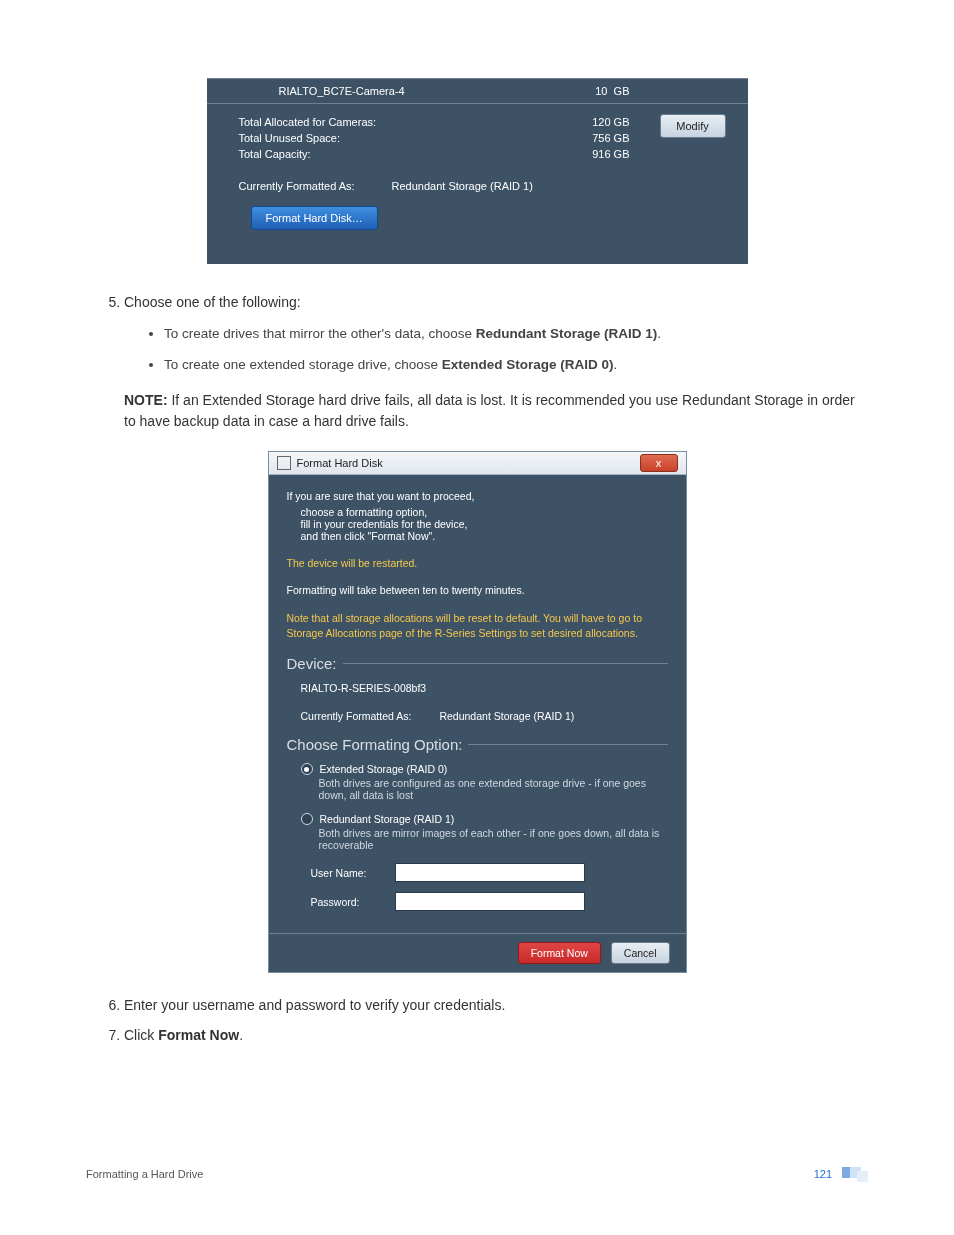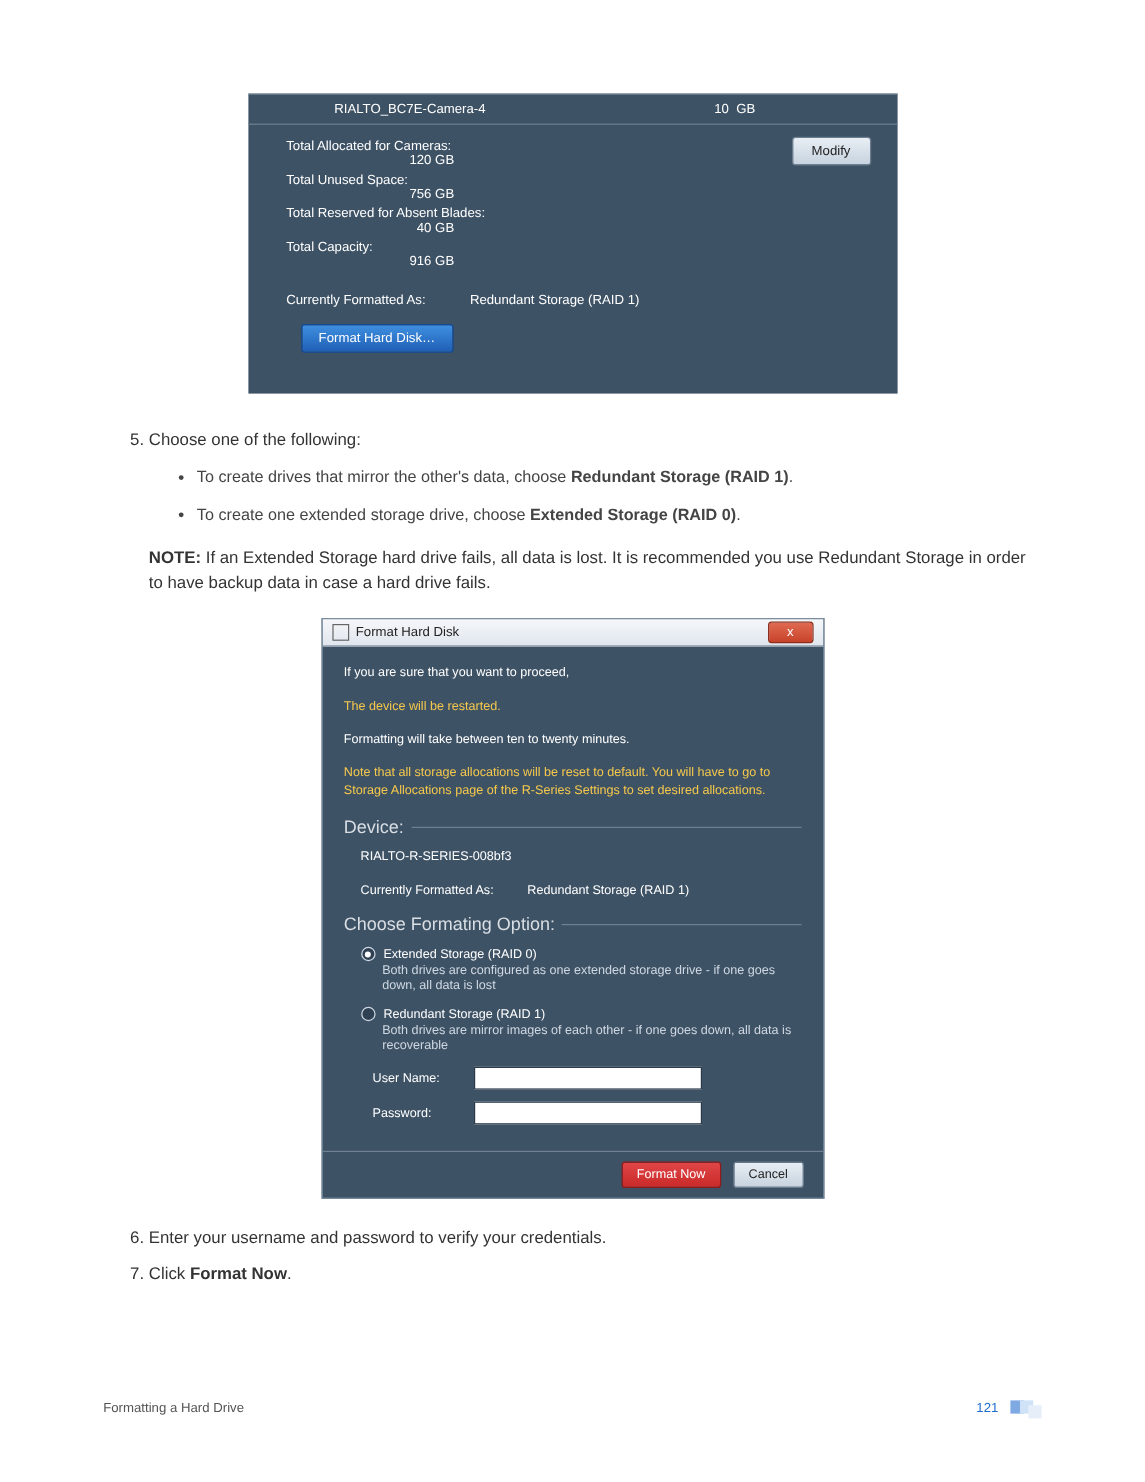--- a/index.html
+++ b/index.html
@@ -47,21 +47,20 @@
     padding:6px 18px 6px 72px;
     border-top:1px solid var(--panel-divider);
     border-bottom:1px solid var(--panel-divider);
   }
   .camera-row .name{flex:1;}
   .camera-row .val{width:90px;text-align:right;}
   .totals{padding:10px 0 0 32px;}
   .totals-row{
     display:flex;
     padding:2px 0;
-    flex-direction:column;
   }
   .totals-row .label{flex:1;}
   .totals-row .value{width:140px;text-align:right;padding-right:118px;}
   .modify-btn{
     position:absolute;
     right:22px;
     top:36px;
     width:64px;
     height:22px;
     background:linear-gradient(var(--btn-grad-top),var(--btn-grad-bot));
@@ -204,24 +203,20 @@
   <div class="totals">
     <div class="totals-row">
       <span class="label">Total Allocated for Cameras:</span>
       <span class="value">120 GB</span>
     </div>
     <div class="totals-row">
       <span class="label">Total Unused Space:</span>
       <span class="value">756 GB</span>
     </div>
     <div class="totals-row">
-      <span class="label">Total Reserved for Absent Blades:</span>
-      <span class="value">40 GB</span>
-    </div>
-    <div class="totals-row">
       <span class="label">Total Capacity:</span>
       <span class="value">916 GB</span>
     </div>
   </div>
 
   <div class="fmt-line">
     <span class="lbl">Currently Formatted As:</span>
     <span>Redundant Storage (RAID 1)</span>
   </div>
 
@@ -249,20 +244,25 @@
 <div class="dialog">
   <div class="dlg-titlebar">
     <span style="width:12px;height:12px;border:1px solid #666;margin-right:6px;display:inline-block;"></span>
     <span class="title">Format Hard Disk</span>
     <span class="dlg-close">x</span>
   </div>
   <div class="dlg-body">
 
 
     <p class="dlg-p" style="margin-bottom:2px;">If you are sure that you want to proceed,</p>
+    <div class="indent">
+      <div>choose a formatting option,</div>
+      <div>fill in your credentials for the device,</div>
+      <div>and then click "Format Now".</div>
+    </div>
 
     <p class="dlg-p yellow" style="margin-top:14px;">The device will be restarted.</p>
     <p class="dlg-p">Formatting will take between ten to twenty minutes.</p>
     <p class="dlg-p yellow">Note that all storage allocations will be reset to default.   You will have to go to Storage Allocations page of the R-Series Settings to set desired allocations.</p>
 
     <div class="section-label">
       <span>Device:</span>
     </div>
     <div class="dev-name">RIALTO-R-SERIES-008bf3</div>
     <div class="formatted-as">

